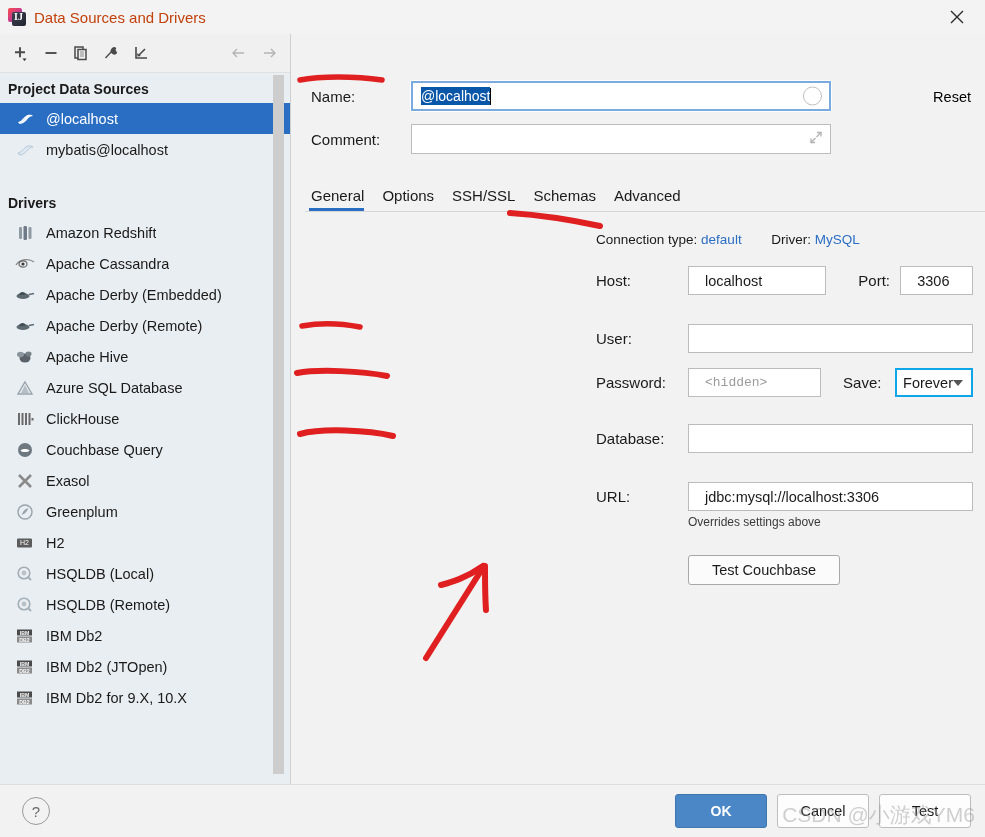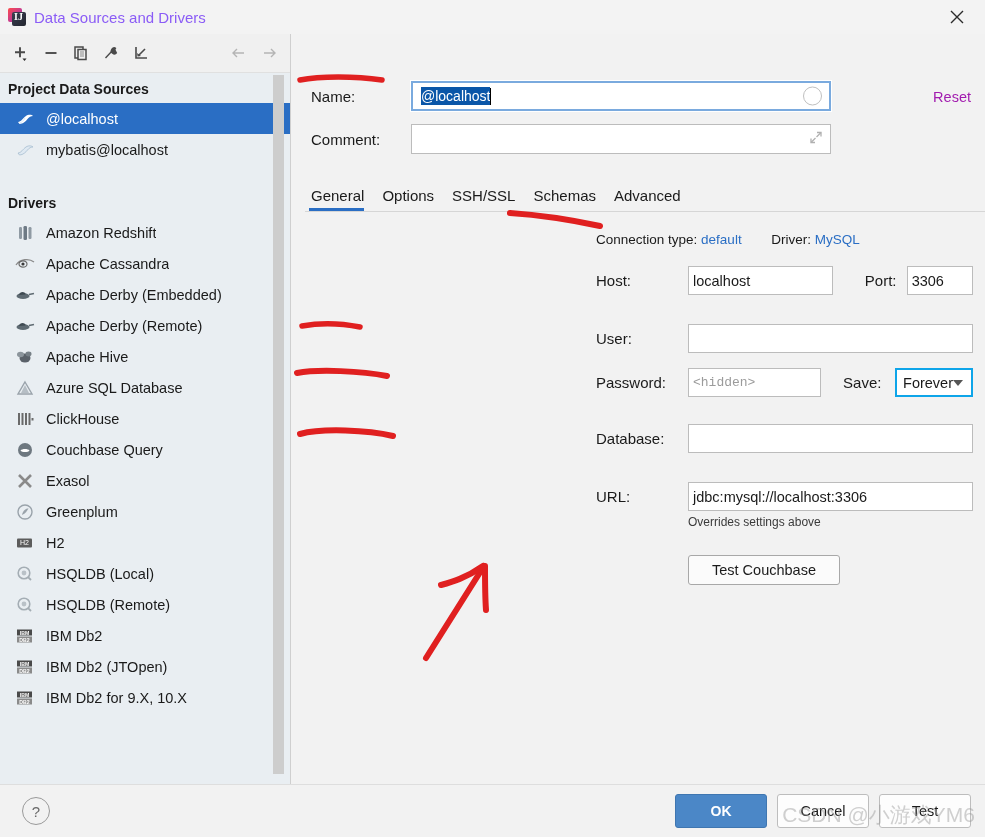--- a/index.html
+++ b/index.html
@@ -50,21 +50,21 @@
     position: absolute; left: 4px; top: 4px; width: 14px; height: 14px;
     background: linear-gradient(135deg,#3b3f52 0%, #23262f 100%);
     border-radius: 2px;
   }
   .app-icon .letter {
     position: absolute; left: 6px; top: 3px; color: #fff;
     font-size: 10px; font-weight: bold; font-family: "Liberation Serif", serif;
   }
   .title-text {
     font-size: 15px;
-    color: #8b5cf6;
+    color: #c2410c;
   }
   .close-btn {
     position: absolute;
     right: 0; top: 0;
     width: 56px; height: 34px;
     display: flex; align-items: center; justify-content: center;
     color: #333;
   }
   .close-btn svg { display:block; }
 
@@ -218,21 +218,21 @@
   .expand-ic {
     position: absolute;
     right: 6px; top: 50%;
     transform: translateY(-50%);
     color: #b0b0b0;
   }
   .reset-link {
     position: absolute;
     right: 14px;
     top: 55px;
-    color: #a21caf;
+    color: #000000;
     font-size: 14.5px;
   }
 
   
   .tabs {
     position: absolute;
     left: 20px;
     top: 145px;
     display: flex;
     align-items: flex-end;
@@ -290,21 +290,21 @@
     font-size: 15px;
     flex: 0 0 auto;
   }
   .fin {
     height: 29px;
     background: #ffffff;
     border: 1px solid #bcbcbc;
     box-sizing: border-box;
     display: flex;
     align-items: center;
-    padding: 0 4px;
+    padding: 0 16px;
     font-size: 14.5px;
   }
   .fin.placeholder { color: #9b9b9b; font-family: "Liberation Mono", monospace; font-size: 13px;}
   .host-in { width: 340px; }
   .port-lbl { width: 52px; text-align: center; margin-left: 22px; font-size: 15px; flex: 0 0 auto;}
   .port-in { width: 148px; }
   .user-in { width: 340px; }
   .pass-in { width: 340px; }
   .save-lbl { width: 52px; margin-left: 22px; font-size: 15px; flex: 0 0 auto;}
   .combo {

